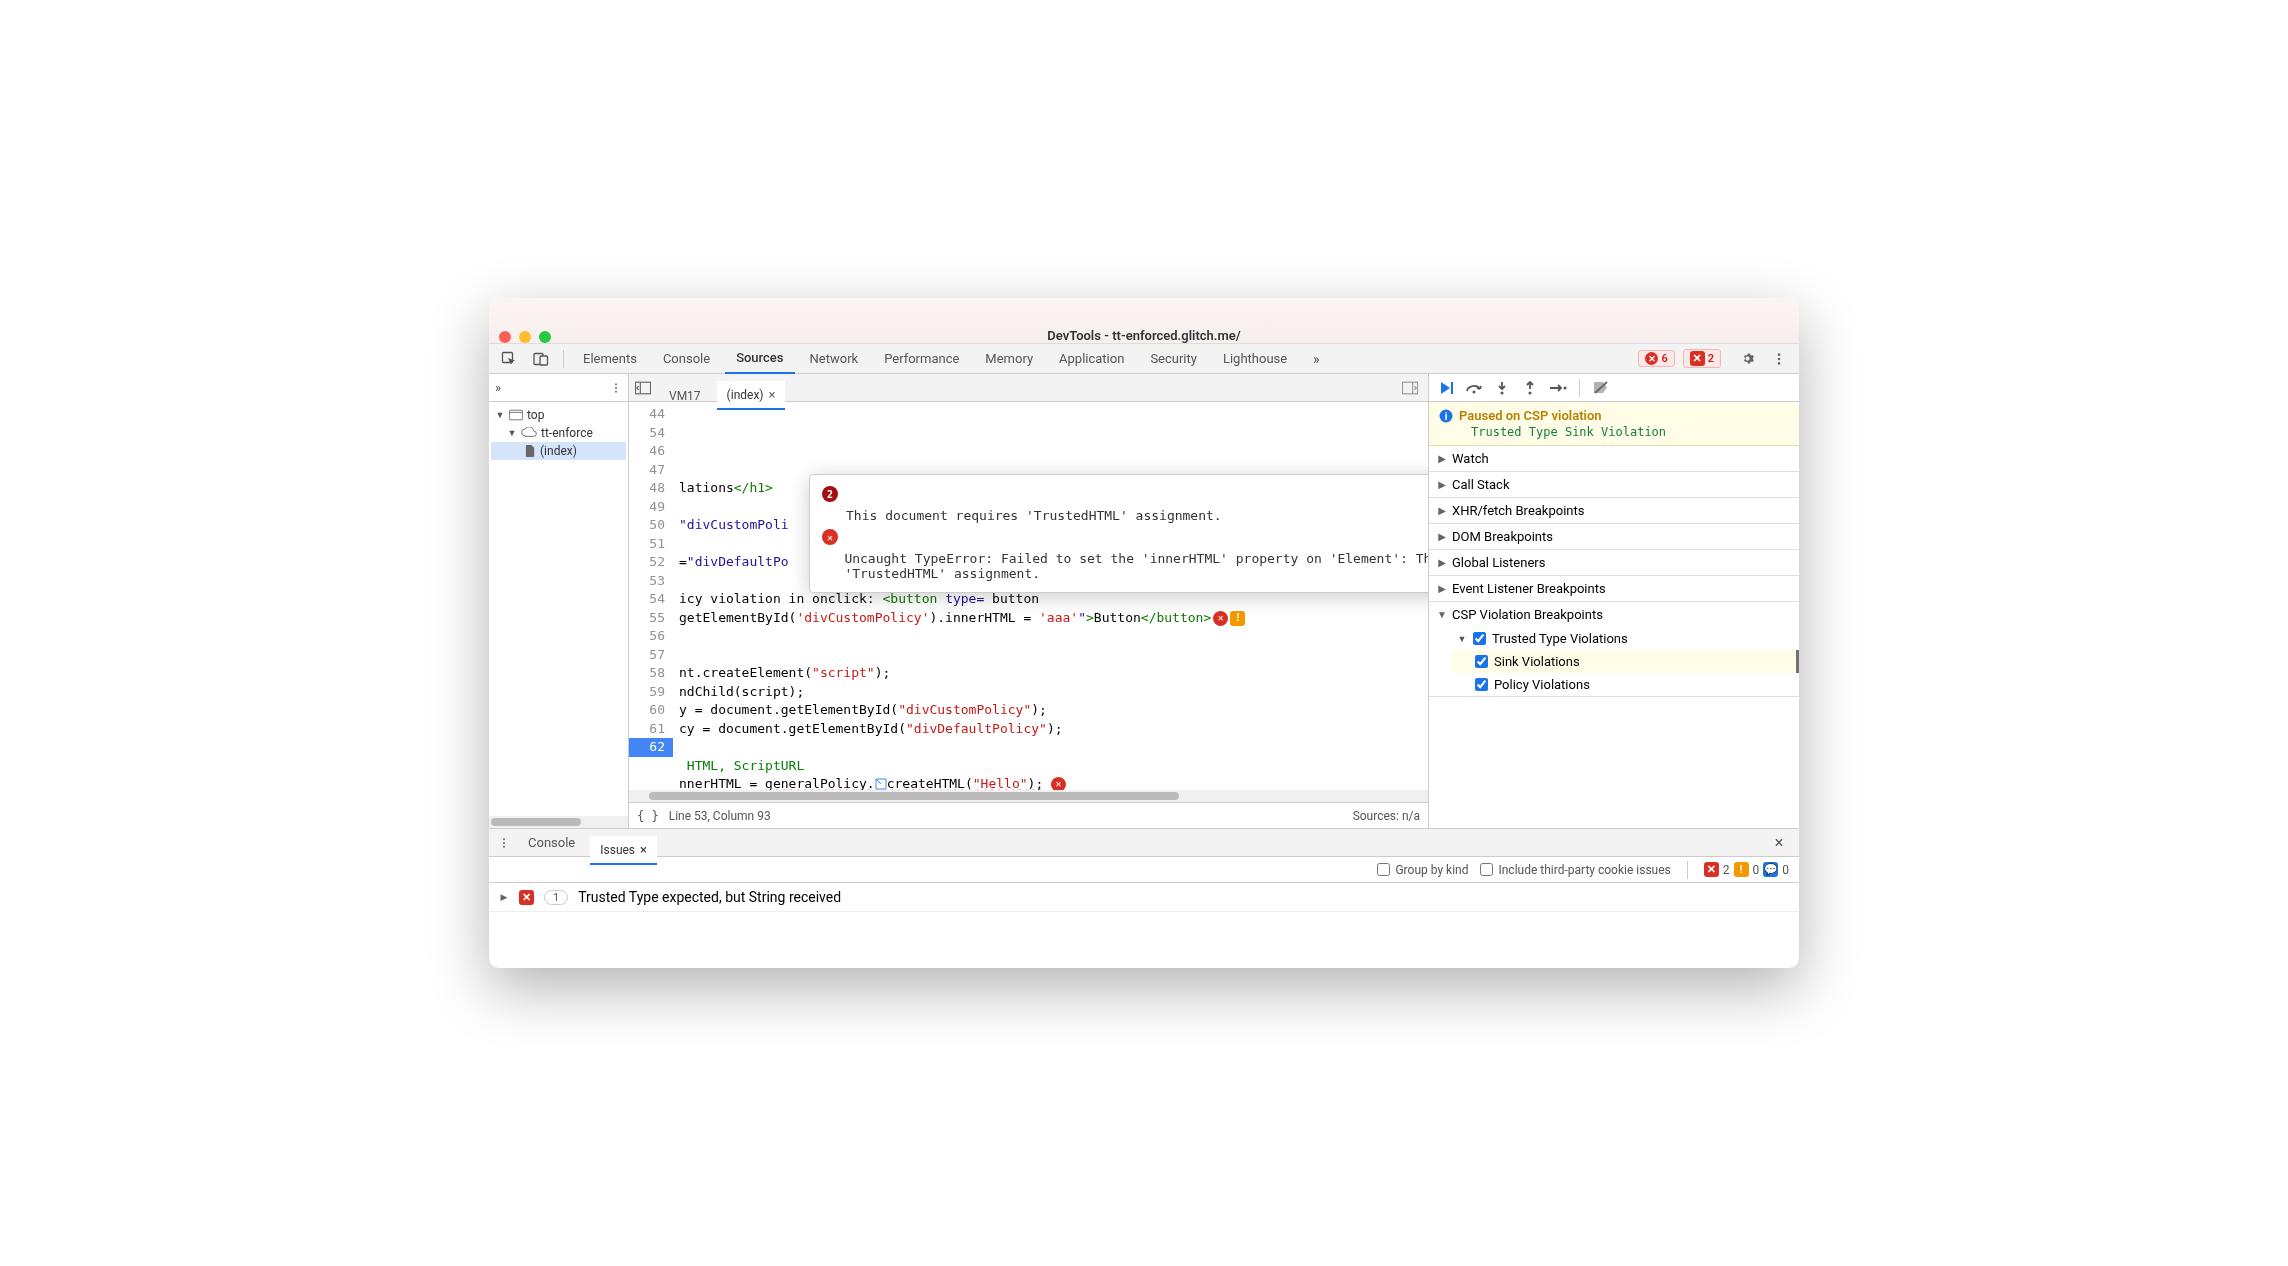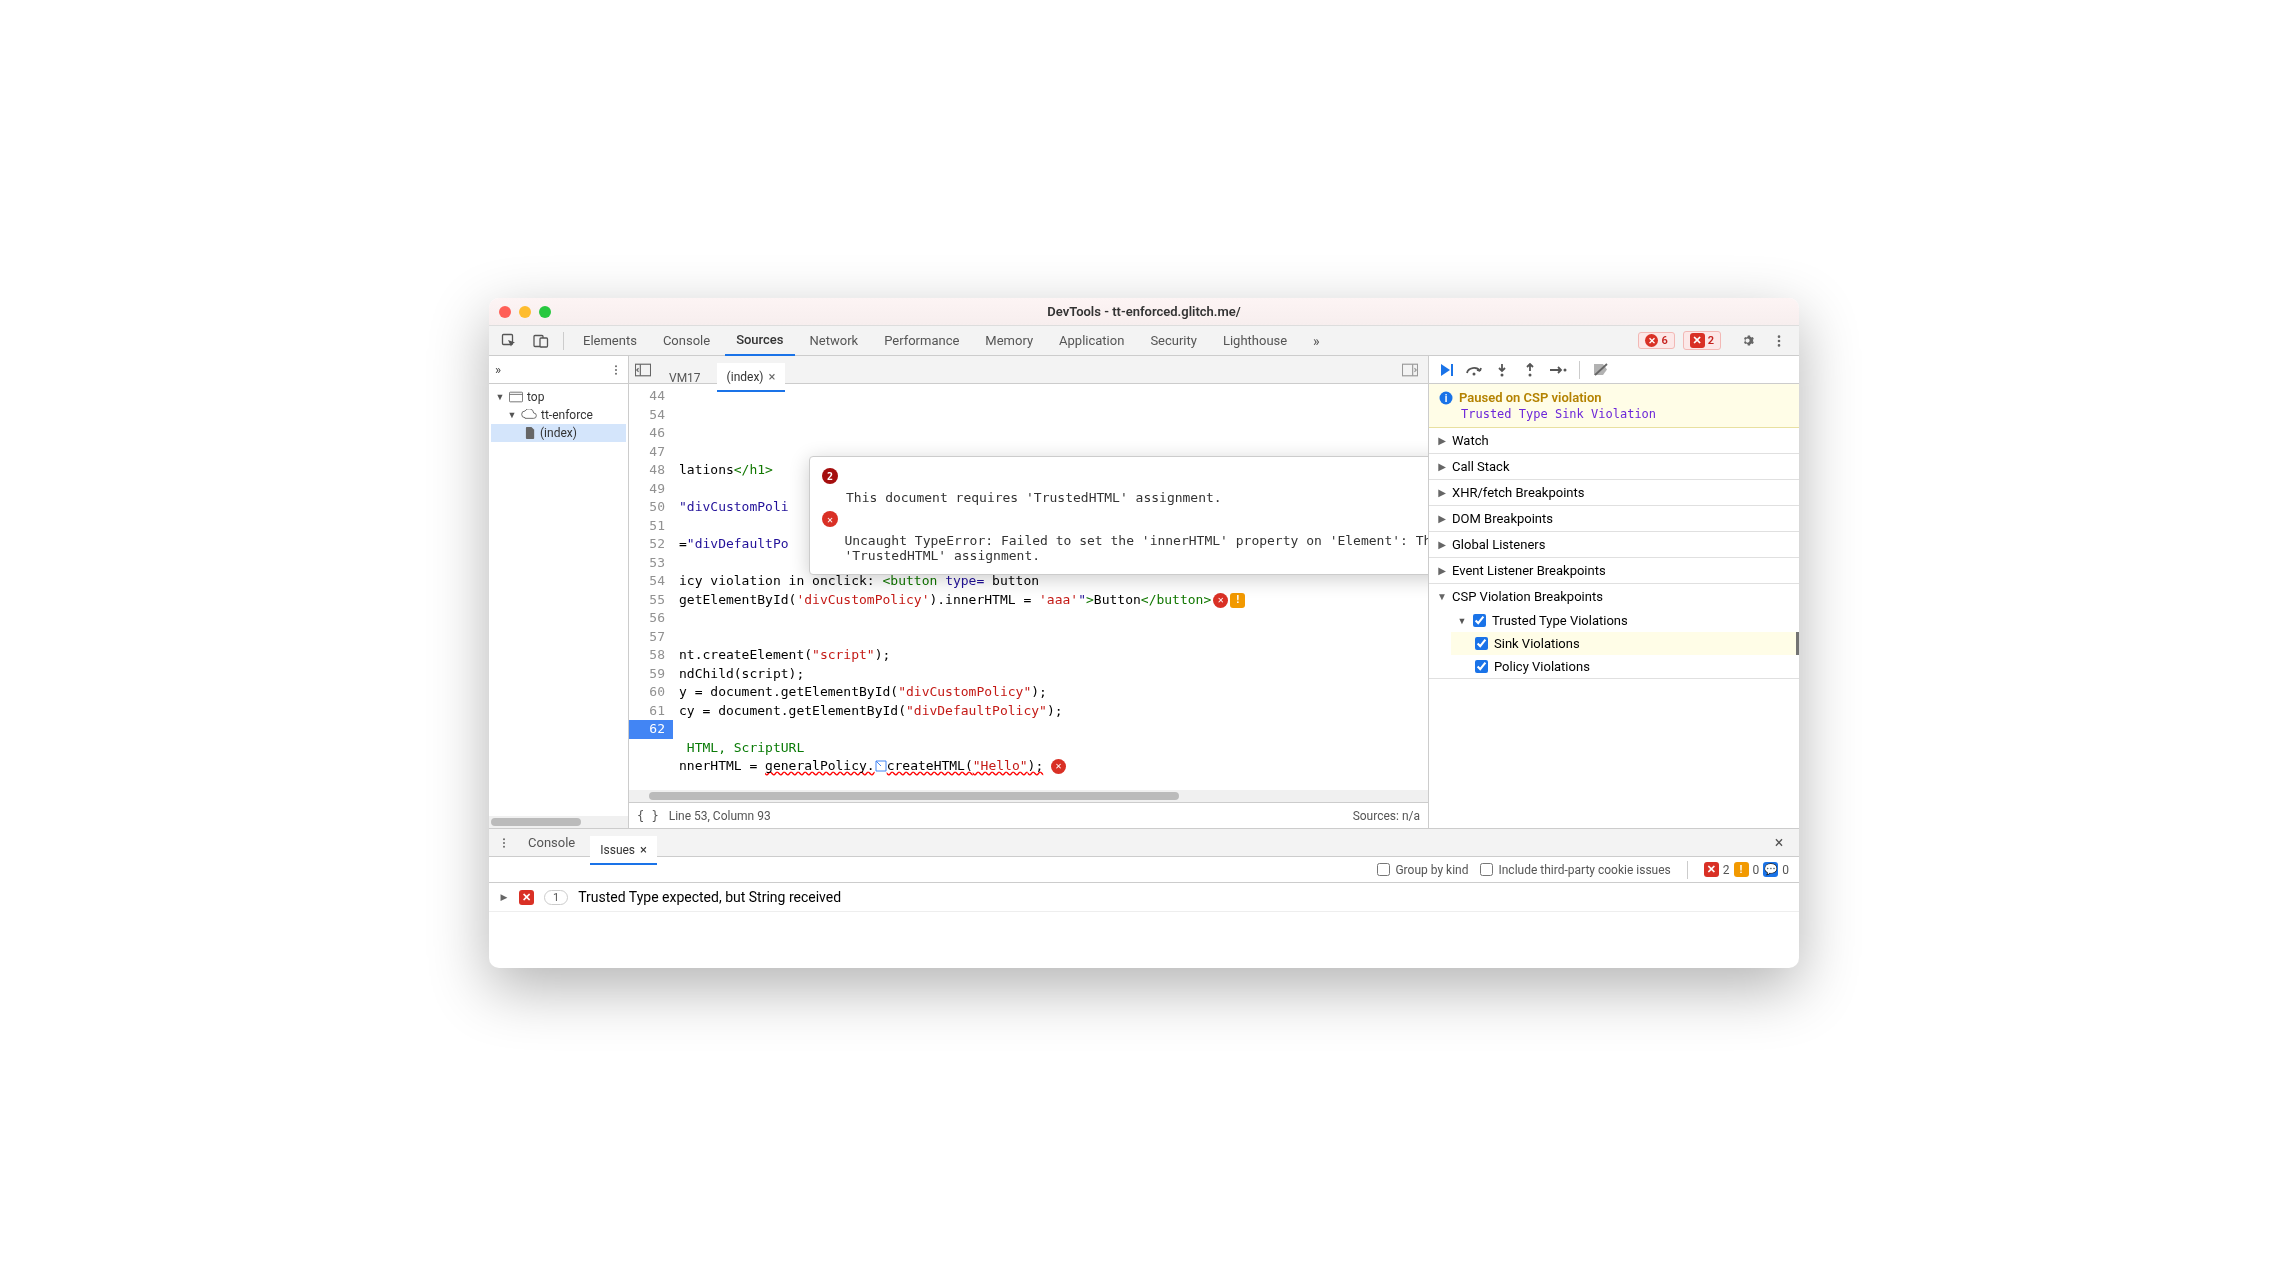--- a/index.html
+++ b/index.html
@@ -17,24 +17,24 @@
   width: 1310px;
   height: 670px;
   background: #fff;
   border-radius: 10px;
   box-shadow: 0 20px 60px rgba(0,0,0,0.3);
   overflow: hidden;
   display: flex;
   flex-direction: column;
 }
 .titlebar {
-  height: 28px;
+  height: 46px;
   background: linear-gradient(#fdf4f4, #f7eeee);
   display: flex;
-  align-items: center;
+  align-items: flex-end;
   padding: 0 10px;
   position: relative;
   border-bottom: 1px solid #ddd;
 }
 .traffic { display: flex; gap: 8px; }
 .dot { width: 12px; height: 12px; border-radius: 50%; }
 .dot.red { background: #ff5f57; }
 .dot.yellow { background: #febc2e; }
 .dot.green { background: #28c840; }
 .titlebar-title {
@@ -135,21 +135,21 @@
 .debug-toolbar {
   height:28px; border-bottom:1px solid #ccc; display:flex; align-items:center;
   padding: 0 6px; gap: 6px;
 }
 .dbg-btn { width:22px; height:22px; display:flex; align-items:center; justify-content:center; color:#666; cursor:pointer;}
 .pause-banner {
   background: #fffde7; padding: 6px 10px; border-bottom:1px solid #e8e0a0;
   font-size: 13px; color: #b48200;
 }
 .pause-banner .title { font-weight:600; display:flex; align-items:center; gap:6px;}
-.pause-banner .sub { font-family: Menlo, monospace; font-size:12px; margin-left: 22px; color:#6d28d9; margin-top:2px;}
+.pause-banner .sub { font-family: Menlo, monospace; font-size:12px; margin-left: 32px; color:#15803d; margin-top:2px;}
 .panel-section {
   border-bottom: 1px solid #e0e0e0; font-size:13px;
 }
 .panel-head {
   padding: 5px 8px; display:flex; align-items:center; gap:5px; cursor:pointer;
 }
 .panel-head .tri { color:#666; font-size:10px;}
 .sub-items { padding-left: 22px; }
 .sub-item { padding: 4px 6px; display:flex; align-items:center; gap:6px;}
 .sub-item.hl { background: #fffde7; border-right: 3px solid #737373;}

